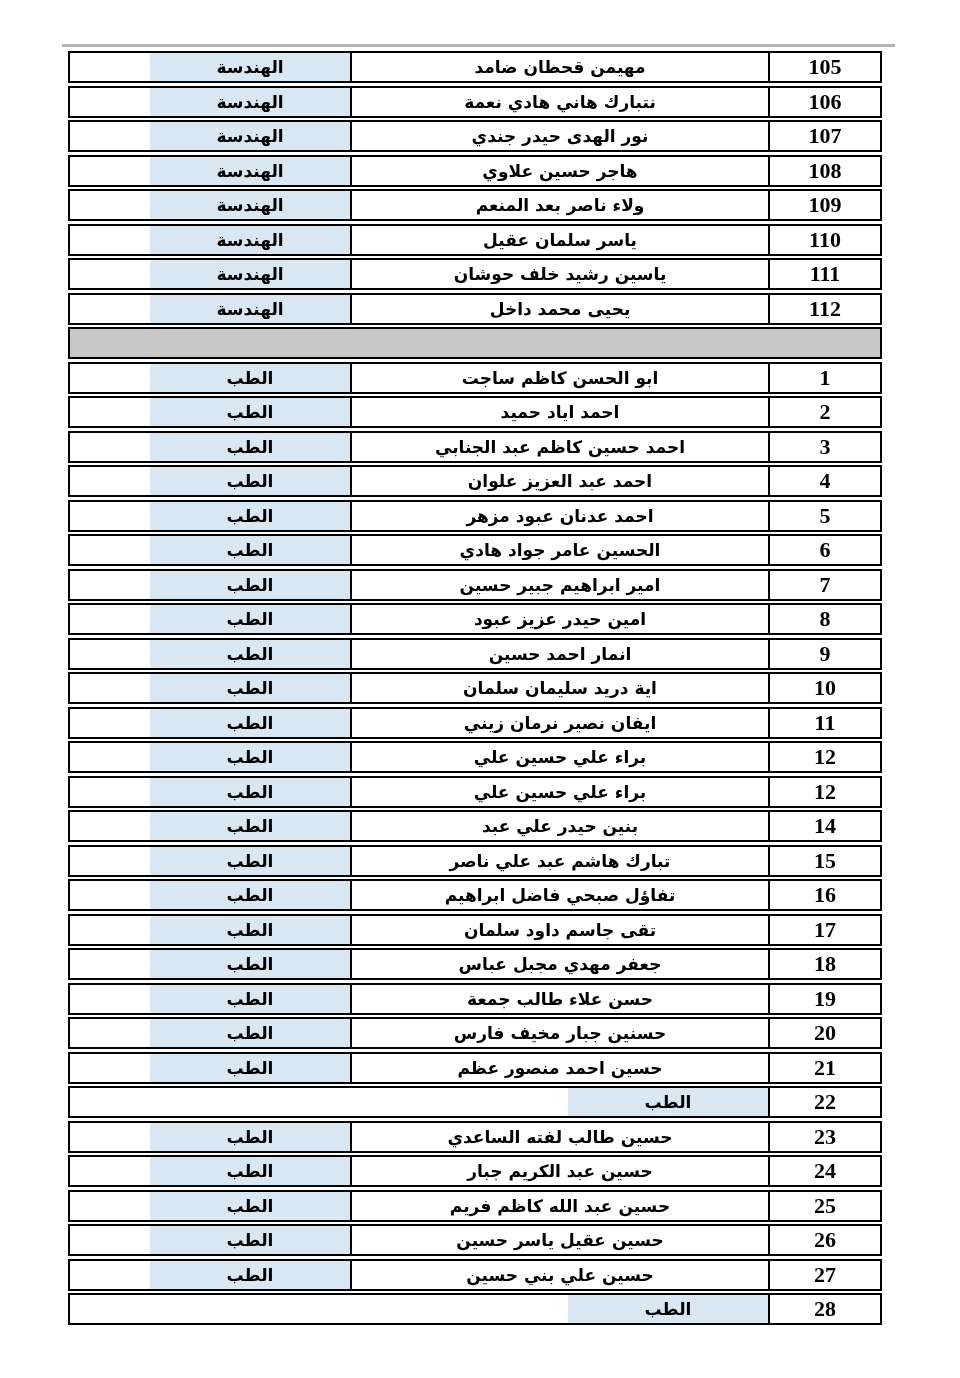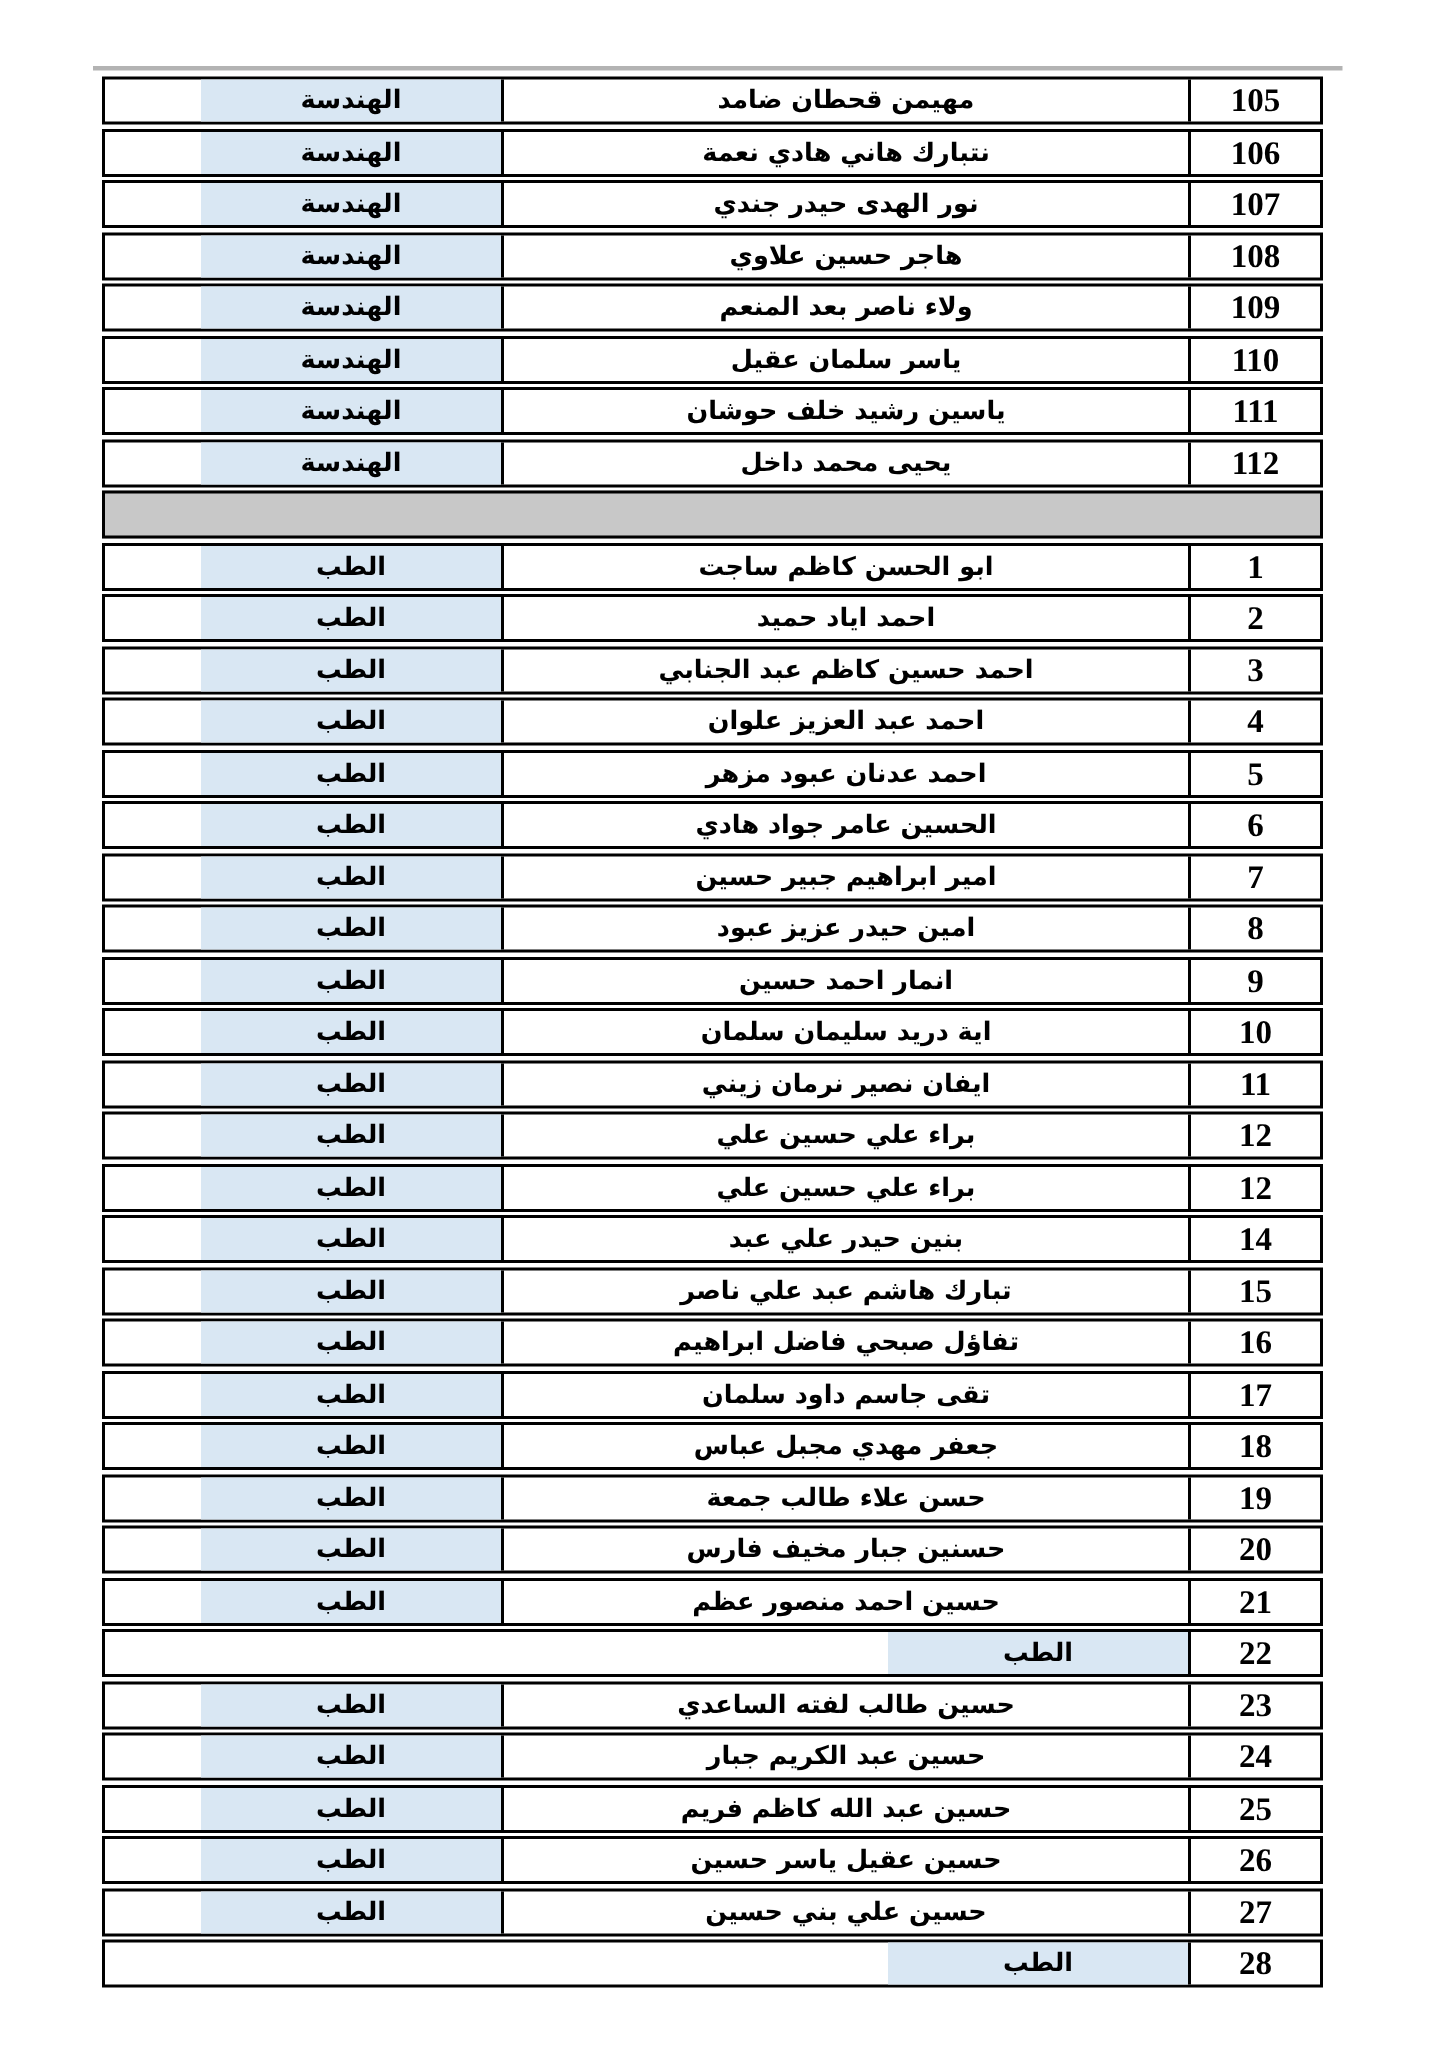--- a/index.html
+++ b/index.html
@@ -43,28 +43,28 @@
   .cell {
     box-sizing: border-box;
     display: flex;
     align-items: center;
     justify-content: center;
     overflow: hidden;
     white-space: nowrap;
     color: #000;
   }
   .cell.no {
-    width: 88px;
+    width: 112px;
     font-family: "Liberation Serif", serif;
     font-weight: 700;
     font-size: 22px;
     border-left: 2px solid var(--border, #000);
   }
   .cell.name {
-    width: 458px;
+    width: 418px;
     font-weight: 700;
     font-size: 17px;
     border-left: 2px solid var(--border, #000);
   }
   .cell.dept {
     width: 200px;
     font-weight: 700;
     font-size: 17px;
     background: var(--dept-bg, #d9e7f3);
   }

